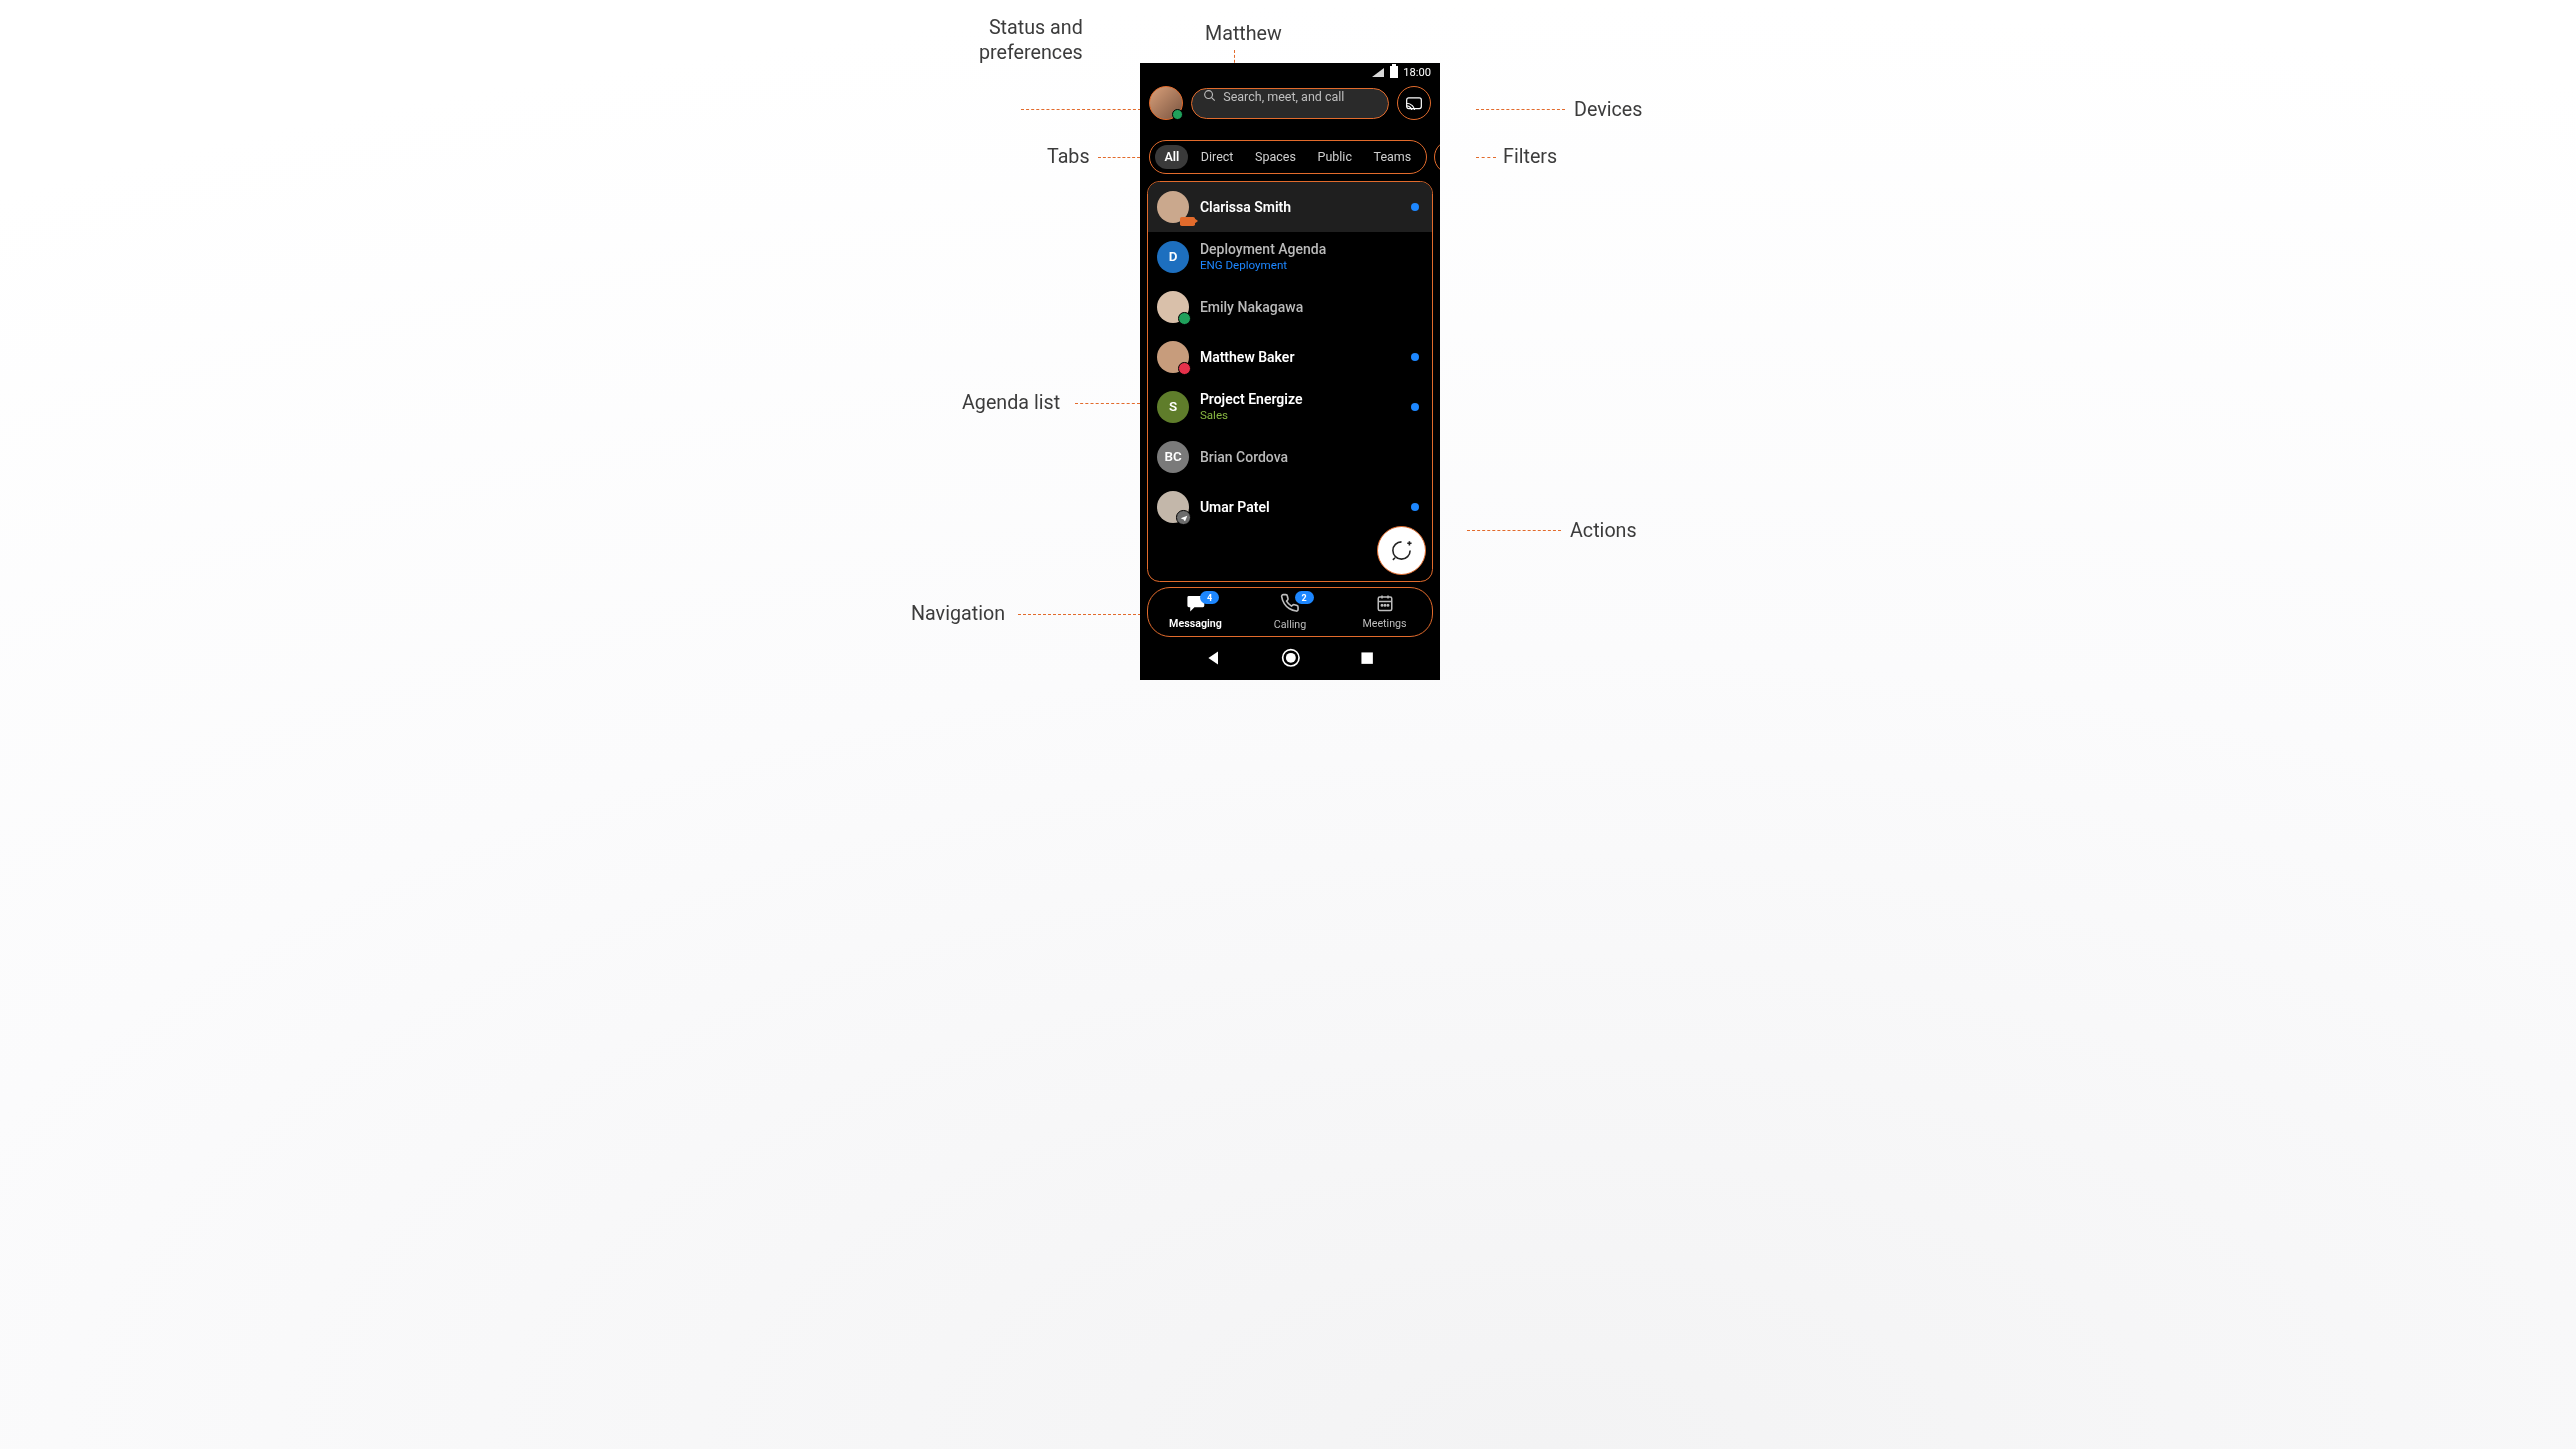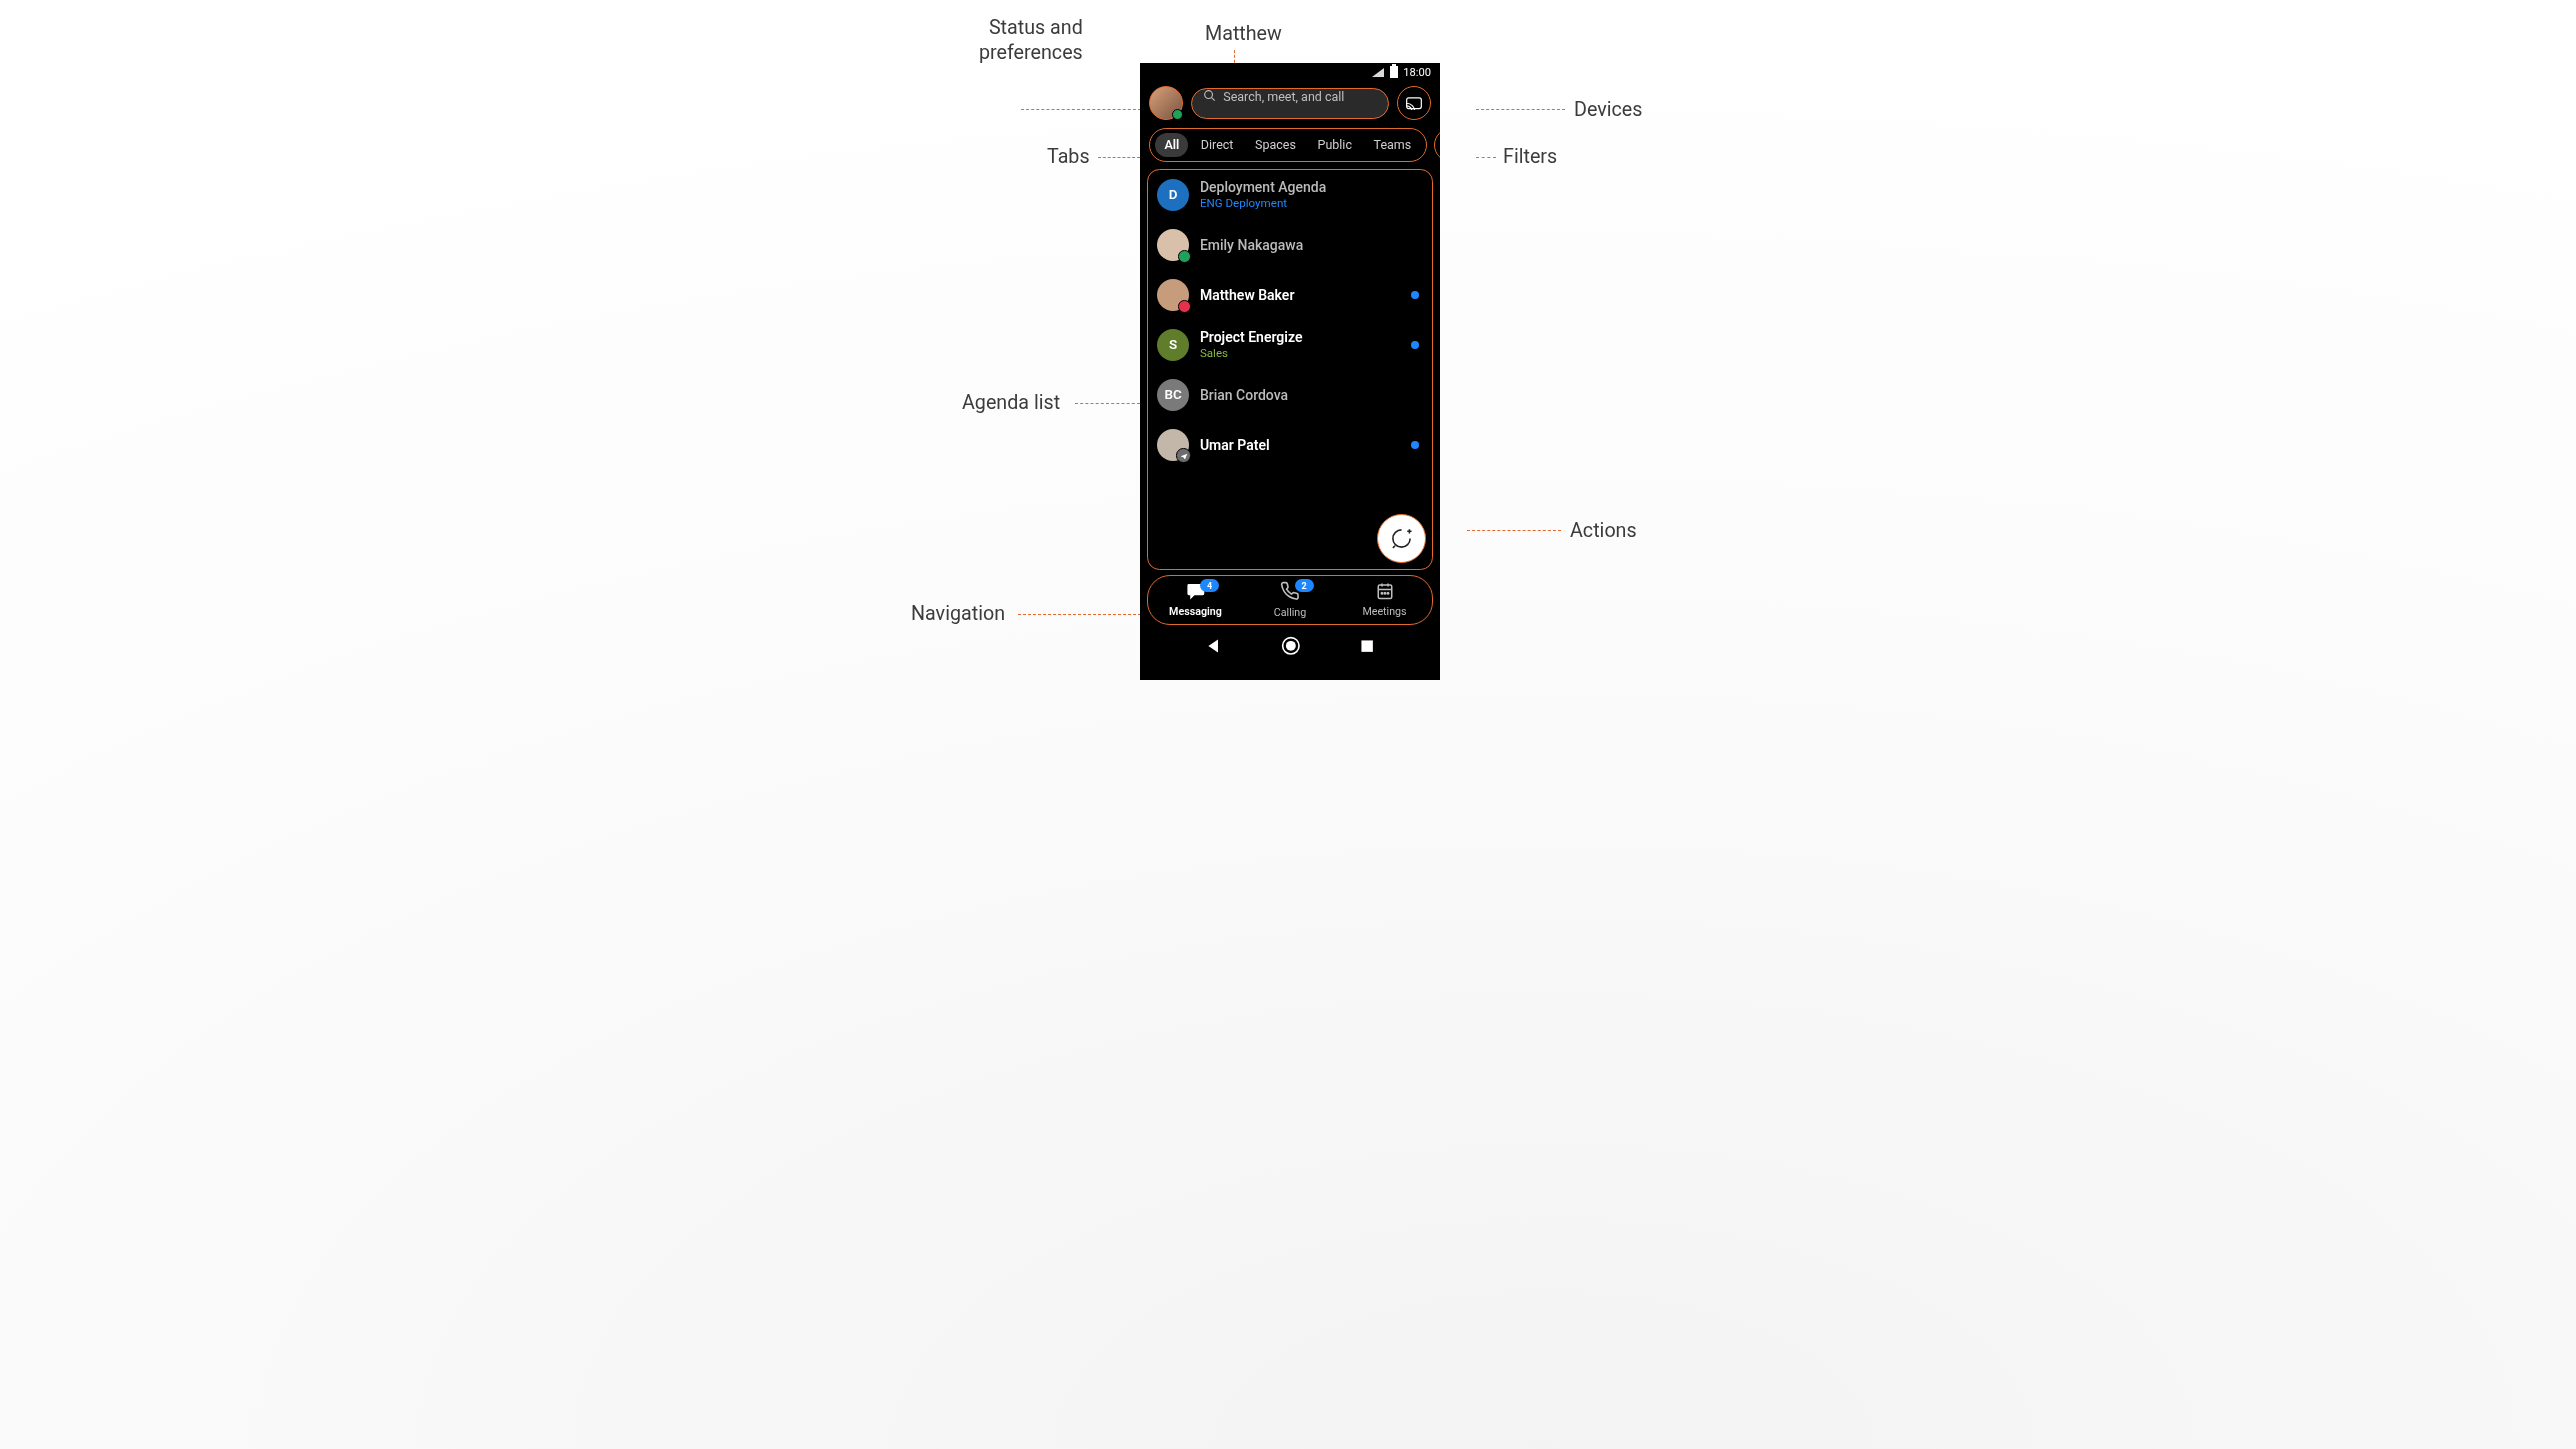--- a/index.html
+++ b/index.html
@@ -15,21 +15,21 @@
   .batt{width:8px;height:11.6px;background:#fff;position:relative;}
   .batt::before{content:"";position:absolute;top:-1.8px;left:1.8px;width:4.5px;height:1.8px;background:#fff;}
   
   .hdr{display:flex;align-items:center;gap:8px;padding:5.4px 9px 7.2px 9px;}
   .avatar-me{width:32px;height:32px;border-radius:50%;background:linear-gradient(135deg,#d9a07a,#7a5440);border:1.8px solid #e26b2c;position:relative;flex:0 0 auto;}
   .avatar-me::after{content:"";position:absolute;bottom:-0.9px;right:-0.9px;width:9px;height:9px;border-radius:50%;background:#1fa05b;border:1.8px solid #000;}
   .searchbar{flex:1;height:29px;border:1.8px solid #e26b2c;border-radius:18px;background:#2a2a2a;display:flex;align-items:flex-start;gap:7.2px;padding:0 10.7px;color:#bfbfbf;font-size:12.5px;}
   .searchbar svg{flex:0 0 auto;}
   .dev-btn{width:32px;height:32px;border:1.8px solid #e26b2c;border-radius:50%;display:flex;align-items:center;justify-content:center;flex:0 0 auto;}
   
-  .tabsrow{display:flex;align-items:center;gap:7.2px;padding:0 9px 5.4px 9px;}
+  .tabsrow{display:flex;align-items:center;gap:7.2px;padding:0 9px 5.4px 9px;margin-top:12px;}
   .tabs{flex:1;display:flex;align-items:center;gap:3.6px;border:1.8px solid #e26b2c;border-radius:19.7px;height:32px;padding:0 5.4px;}
   .tab{font-size:12.5px;color:#cfcfcf;padding:4.5px 9px;border-radius:14.3px;white-space:nowrap;}
   .tab.sel{background:#3a3a3a;color:#fff;font-weight:600;}
   .filter-btn{width:32px;height:32px;border:1.8px solid #e26b2c;border-radius:50%;display:flex;align-items:center;justify-content:center;flex:0 0 auto;}
   
   .listwrap{margin:1.8px 7.2px 0 7.2px;border:1.8px solid #e26b2c;border-radius:12.5px;height:399px;overflow:hidden;position:relative;}
   .row{display:flex;align-items:center;gap:10.7px;padding:9px 14.3px 9px 9px;position:relative;}
   .row.sel{background:#1f1f1f;}
   .pic{width:32px;height:32px;border-radius:50%;flex:0 0 auto;position:relative;display:flex;align-items:center;justify-content:center;font-weight:600;color:#fff;font-size:13.4px;}
   .presence{position:absolute;bottom:-1.8px;right:-1.8px;width:10.7px;height:10.7px;border-radius:50%;border:1.8px solid #000;}
@@ -118,20 +118,29 @@
         <svg width="13.4" height="11.6" viewBox="0 0 20 16" stroke="#fff" stroke-width="2" stroke-linecap="round">
             <line x1="2" y1="2" x2="18" y2="2"></line>
             <line x1="5" y1="8" x2="15" y2="8"></line>
             <line x1="8" y1="14" x2="12" y2="14"></line>
           </svg>
       </div>
     </div>
 
     <div class="listwrap">
       <div id="rows">
+          <div class="row sel">
+            <div class="pic" style="background: rgb(202, 168, 141);">
+              <div class="cambadge"></div>
+            </div>
+            <div class="txt">
+              <div class="title">Clarissa Smith</div>
+            </div>
+            <div class="dot"></div>
+          </div>
           <div class="row">
             <div class="pic" style="background: rgb(29, 111, 191);">D</div>
             <div class="txt">
               <div class="title dim">Deployment Agenda</div>
               <div class="sub" style="color: rgb(29, 135, 255);">ENG Deployment</div>
             </div>
           </div>
           <div class="row">
             <div class="pic" style="background: rgb(217, 192, 170);">
               <div class="presence" style="background: rgb(31, 160, 91);"></div>

